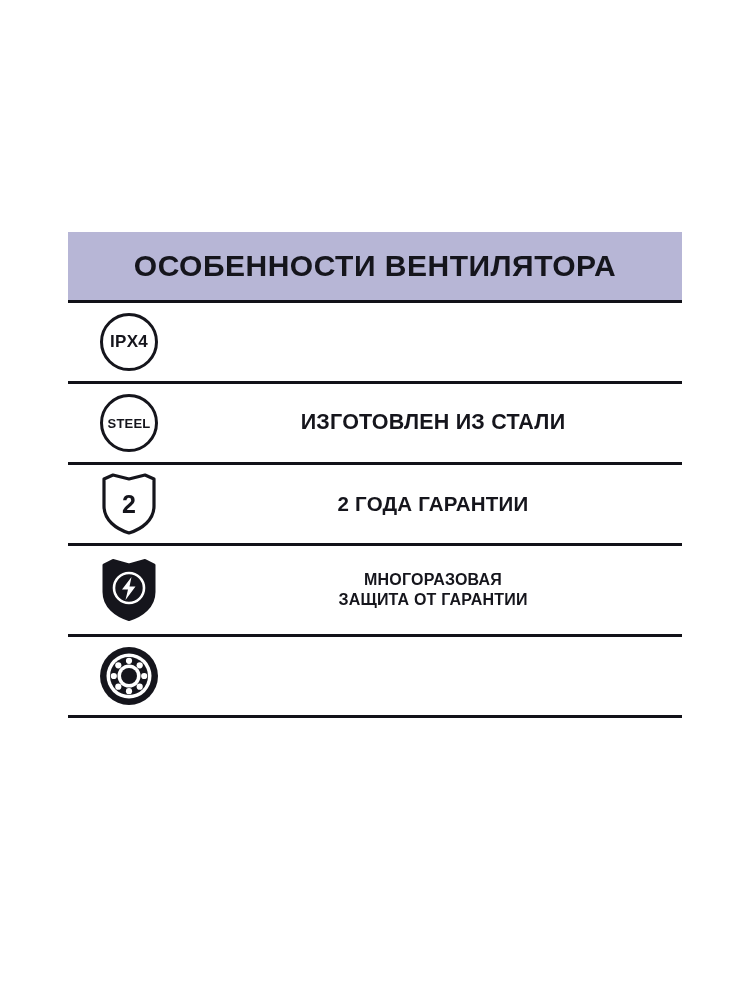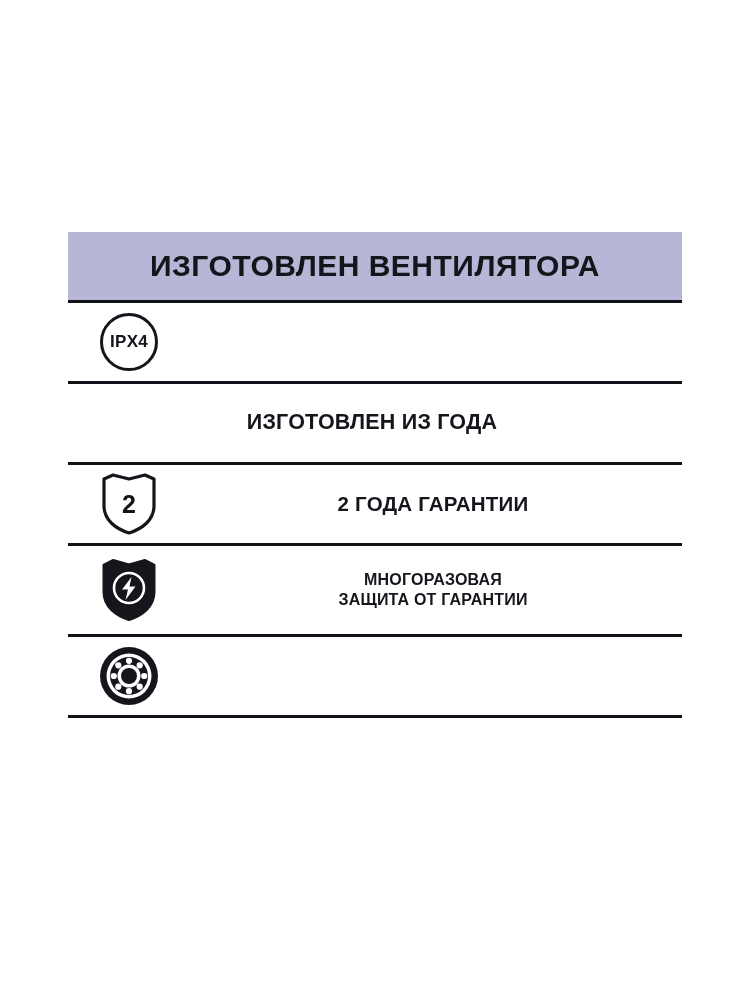--- a/index.html
+++ b/index.html
@@ -102,38 +102,43 @@
   }
 
   svg { display: block; }
 </style>
 </head>
 <body>
 
 <div class="feature-card">
 
   <div class="card-header">
-    <div class="card-header-title">ИЗГОТОВЛЕН ВЕНТИЛЯТОРА</div>
+    <div class="card-header-title">ОСОБЕННОСТИ ВЕНТИЛЯТОРА</div>
   </div>
 
   <div class="rule"></div>
 
   <div class="feature-row">
     <div class="icon-cell">
       <div class="circle-badge">
         <span class="txt">IPX4</span>
       </div>
     </div>
   </div>
 
   <div class="rule"></div>
 
   <div class="feature-row">
+    <div class="icon-cell">
+      <div class="circle-badge">
+        <span class="txt tiny">STEEL</span>
+      </div>
+    </div>
     <div class="text-cell">
-      <div class="feature-label">ИЗГОТОВЛЕН ИЗ ГОДА</div>
+      <div class="feature-label">ИЗГОТОВЛЕН ИЗ СТАЛИ</div>
     </div>
   </div>
 
   <div class="rule"></div>
 
   <div class="feature-row">
     <div class="icon-cell">
       <div style="position:relative;width:58px;height:64px;">
         <svg width="58" height="64" viewBox="0 0 58 64" aria-hidden="true">
           <path d="M4 7 L13 3 L29 7 L45 3 L54 7 L54 34 C54 48 42 57 29 61 C16 57 4 48 4 34 Z" fill="none" stroke="#15151c" stroke-width="3.2" stroke-linejoin="round"></path>

